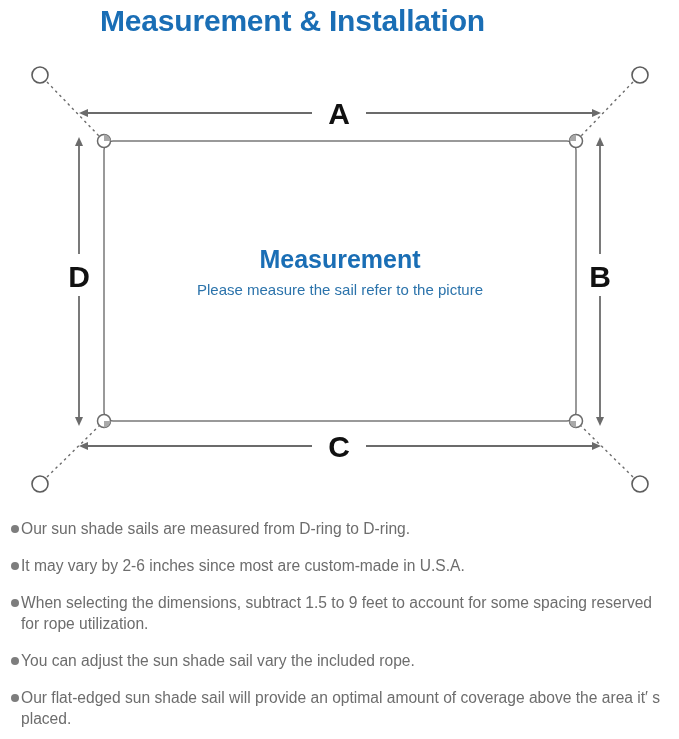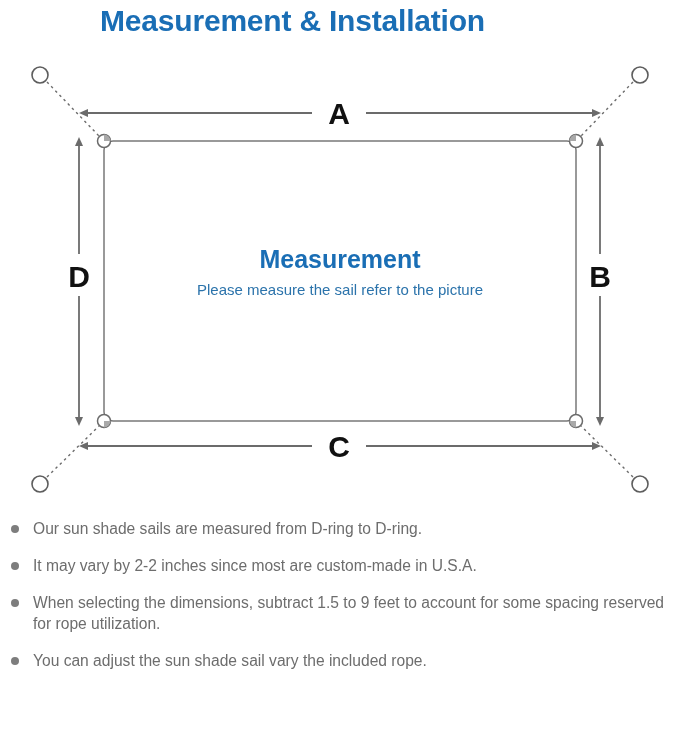--- a/index.html
+++ b/index.html
@@ -62,21 +62,21 @@
     position: absolute;
     left: 0;
     top: 518px;
     width: 679px;
     padding: 0;
     margin: 0;
     list-style: none;
   }
   .note-item {
     position: relative;
-    padding-left: 33px;
+    padding-left: 21px;
     padding-right: 6px;
     margin-bottom: 16px;
     font-size: 15.6px;
     line-height: 21px;
     color: #6d6d6d;
     font-family: "Liberation Sans", sans-serif;
   }
   .note-item .bullet {
     position: absolute;
     left: 11px;
@@ -160,23 +160,27 @@
   </svg>
 </div>
 
 <ul id="notes-list">
   <li class="note-item">
     <span class="bullet"></span>
     <span>Our sun shade sails are measured from D-ring to D-ring.</span>
   </li>
   <li class="note-item">
     <span class="bullet"></span>
-    <span>It may vary by 2-2 inches since most are custom-made in U.S.A.</span>
+    <span>It may vary by 2-6 inches since most are custom-made in U.S.A.</span>
   </li>
   <li class="note-item">
     <span class="bullet"></span>
     <span>When selecting the dimensions, subtract 1.5 to 9 feet to account for some spacing reserved for rope utilization.</span>
   </li>
   <li class="note-item">
     <span class="bullet"></span>
     <span>You can adjust the sun shade sail vary the included rope.</span>
   </li>
+  <li class="note-item">
+    <span class="bullet"></span>
+    <span>Our flat-edged sun shade sail will provide an optimal amount of coverage above the area it′ s placed.</span>
+  </li>
 </ul>
 
 </body></html>

